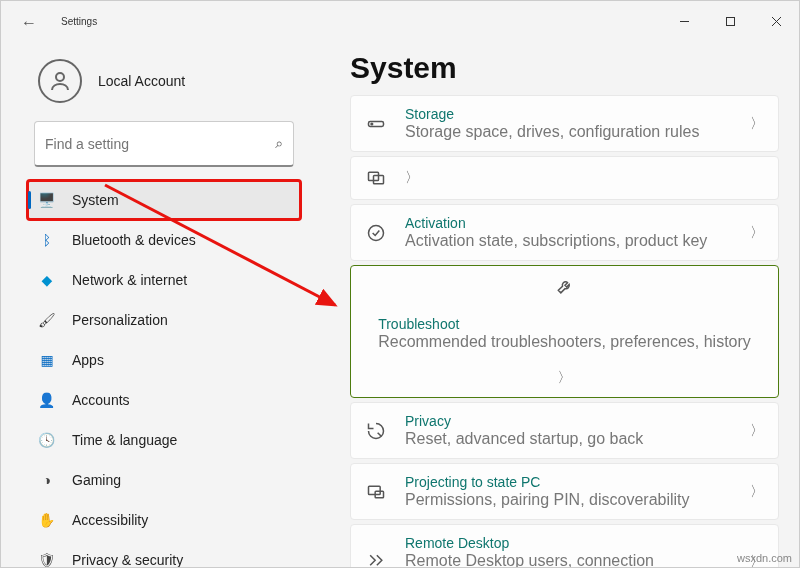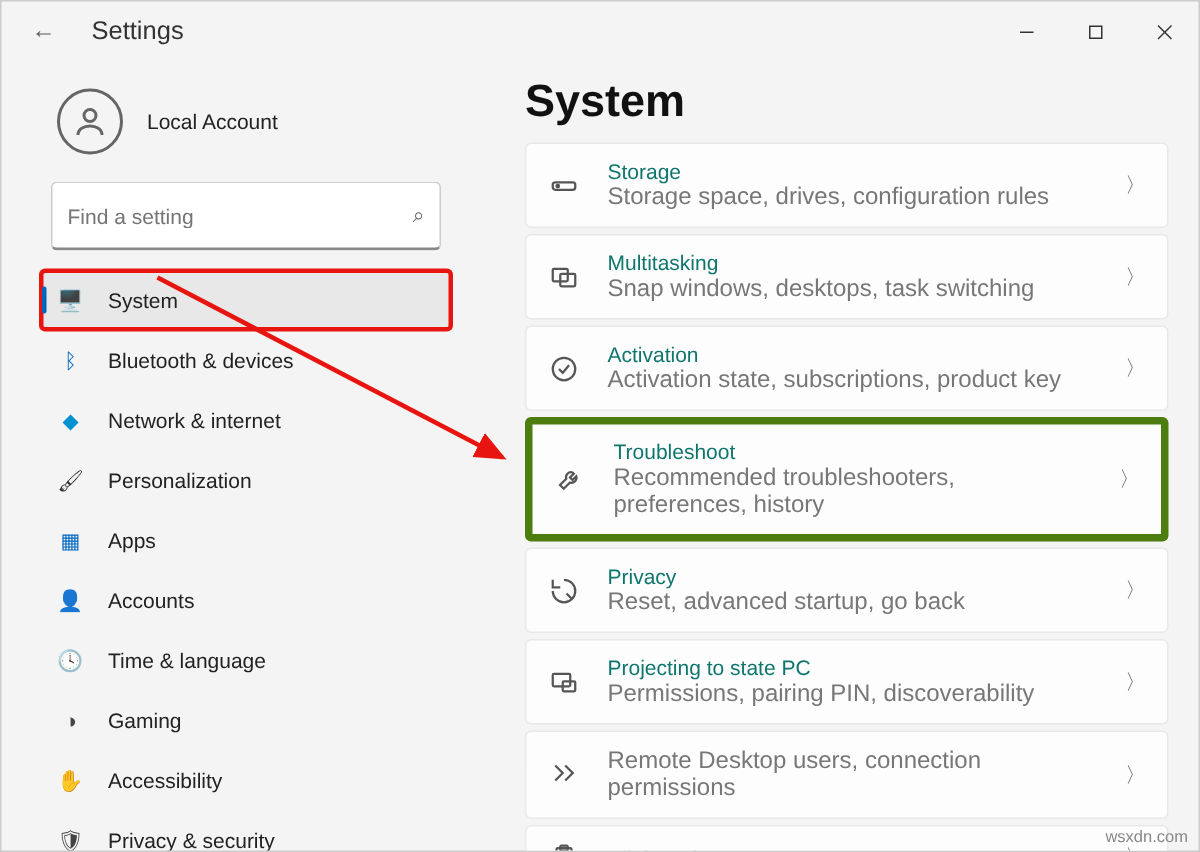--- a/index.html
+++ b/index.html
@@ -1,20 +1,20 @@
 <!DOCTYPE html>
 <html><head>
 <meta charset="utf-8">
 <style>
 * { margin: 0; padding: 0; box-sizing: border-box; font-family: 'Segoe UI', Tahoma, sans-serif; }
 body { background: #f4f4f4; width: 800px; height: 568px; overflow: hidden; position: relative; }
 .window { background: #f4f4f4; width: 100%; height: 100%; border: 1px solid #ccc; }
 .titlebar { display: flex; align-items: center; height: 40px; padding: 0 0 0 16px; }
 .back-btn { width: 24px; height: 24px; display: flex; align-items: center; justify-content: center; color: #555; font-size: 16px; cursor: pointer; }
-.title { margin-left: 20px; font-size: 17px; color: #333; }
+.title { margin-left: 20px; font-size: 10px; color: #333; }
 .win-controls { margin-left: auto; display: flex; }
 .win-btn { width: 46px; height: 40px; display: flex; align-items: center; justify-content: center; color: #444; font-size: 12px; }
 .content { display: flex; height: calc(100% - 40px); }
 .sidebar { width: 292px; padding: 8px 10px 0 10px; overflow: hidden; margin-left: 17px; }
 .account { display: flex; align-items: center; padding: 10px 10px 18px 10px; gap: 16px; }
 .avatar { width: 44px; height: 44px; border: 2px solid #666; border-radius: 50%; display: flex; align-items: center; justify-content: center; }
 .avatar svg { width: 24px; height: 24px; stroke: #666; }
 .account-name { font-size: 14px; color: #222; }
 .search-wrap { padding: 0 6px 14px 6px; }
 .search { display: flex; align-items: center; background: #fff; border: 1px solid #ccc; border-bottom: 2px solid #888; border-radius: 4px; height: 46px; padding: 0 10px; }
@@ -24,21 +24,21 @@
 .nav-item { display: flex; align-items: center; height: 38px; padding: 0 10px; border-radius: 4px; gap: 16px; cursor: pointer; }
 .nav-item.active { background: #e8e8e8; position: relative; }
 .nav-item.active::before { content:''; position:absolute; left:0; top:10px; bottom:10px; width:3px; background:#0067c0; border-radius:2px; }
 .nav-icon { width: 18px; height: 18px; display: flex; align-items: center; justify-content: center; font-size: 14px; }
 .nav-label { font-size: 14px; color: #222; }
 .nav-item.highlighted { outline: 3px solid #e8140f; outline-offset: -1px; border-radius: 2px; }
 .main { flex: 1; padding: 10px 20px 0 40px; overflow: hidden; }
 .page-title { font-size: 30px; font-weight: 600; color: #111; margin-bottom: 10px; }
 .settings-list { display: flex; flex-direction: column; gap: 4px; }
 .setting-item { display: flex; align-items: center; background: #fdfdfd; border: 1px solid #e8e8e8; border-radius: 4px; padding: 10px 14px; gap: 18px; cursor: pointer; }
-.setting-item.highlighted { border: 5px solid #4d7c0f; }
+.setting-item.highlighted { border: 1px solid #4d7c0f; flex-direction: column; }
 .setting-icon { width: 22px; height: 22px; display: flex; align-items: center; justify-content: center; color: #444; }
 .setting-text { flex: 1; }
 .setting-title { font-size: 14px; color: #0f766e; }
 .setting-desc { font-size: 16px; color: #777; margin-top: 1px; }
 .chevron { color: #666; font-size: 14px; }
 .watermark { position: absolute; right: 8px; bottom: 4px; font-size: 11px; color: #888; }
 .arrow-annotation { position: absolute; pointer-events: none; }
 </style>
 </head>
 <body>
@@ -144,24 +144,20 @@
             </div>
             <div class="chevron">〉</div>
           </div>
           <div class="setting-item">
             <div class="setting-icon">
               <svg width="20" height="20" viewBox="0 0 24 24" fill="none" stroke="#555" stroke-width="1.8">
                 <rect x="3" y="5" width="12" height="10" rx="1"></rect>
                 <rect x="9" y="9" width="12" height="10" rx="1"></rect>
               </svg>
             </div>
-            <div class="setting-text">
-              <div class="setting-title">Multitasking</div>
-              <div class="setting-desc">Snap windows, desktops, task switching</div>
-            </div>
             <div class="chevron">〉</div>
           </div>
           <div class="setting-item">
             <div class="setting-icon">
               <svg width="20" height="20" viewBox="0 0 24 24" fill="none" stroke="#555" stroke-width="1.8">
                 <circle cx="12" cy="12" r="9"></circle>
                 <path d="M8 12l3 3 5-6"></path>
               </svg>
             </div>
             <div class="setting-text">
@@ -210,20 +206,21 @@
             <div class="chevron">〉</div>
           </div>
           <div class="setting-item">
             <div class="setting-icon">
               <svg width="20" height="20" viewBox="0 0 24 24" fill="none" stroke="#555" stroke-width="1.8">
                 <path d="M5 16l6-6-6-6"></path>
                 <path d="M13 16l6-6-6-6"></path>
               </svg>
             </div>
             <div class="setting-text">
+              <div class="setting-title">Remote Desktop</div>
               <div class="setting-desc">Remote Desktop users, connection permissions</div>
             </div>
             <div class="chevron">〉</div>
           </div>
           <div class="setting-item">
             <div class="setting-icon">
               <svg width="20" height="20" viewBox="0 0 24 24" fill="none" stroke="#555" stroke-width="1.8">
                 <rect x="6" y="4" width="12" height="16" rx="1"></rect>
                 <rect x="9" y="2" width="6" height="4" rx="1"></rect>
               </svg>

